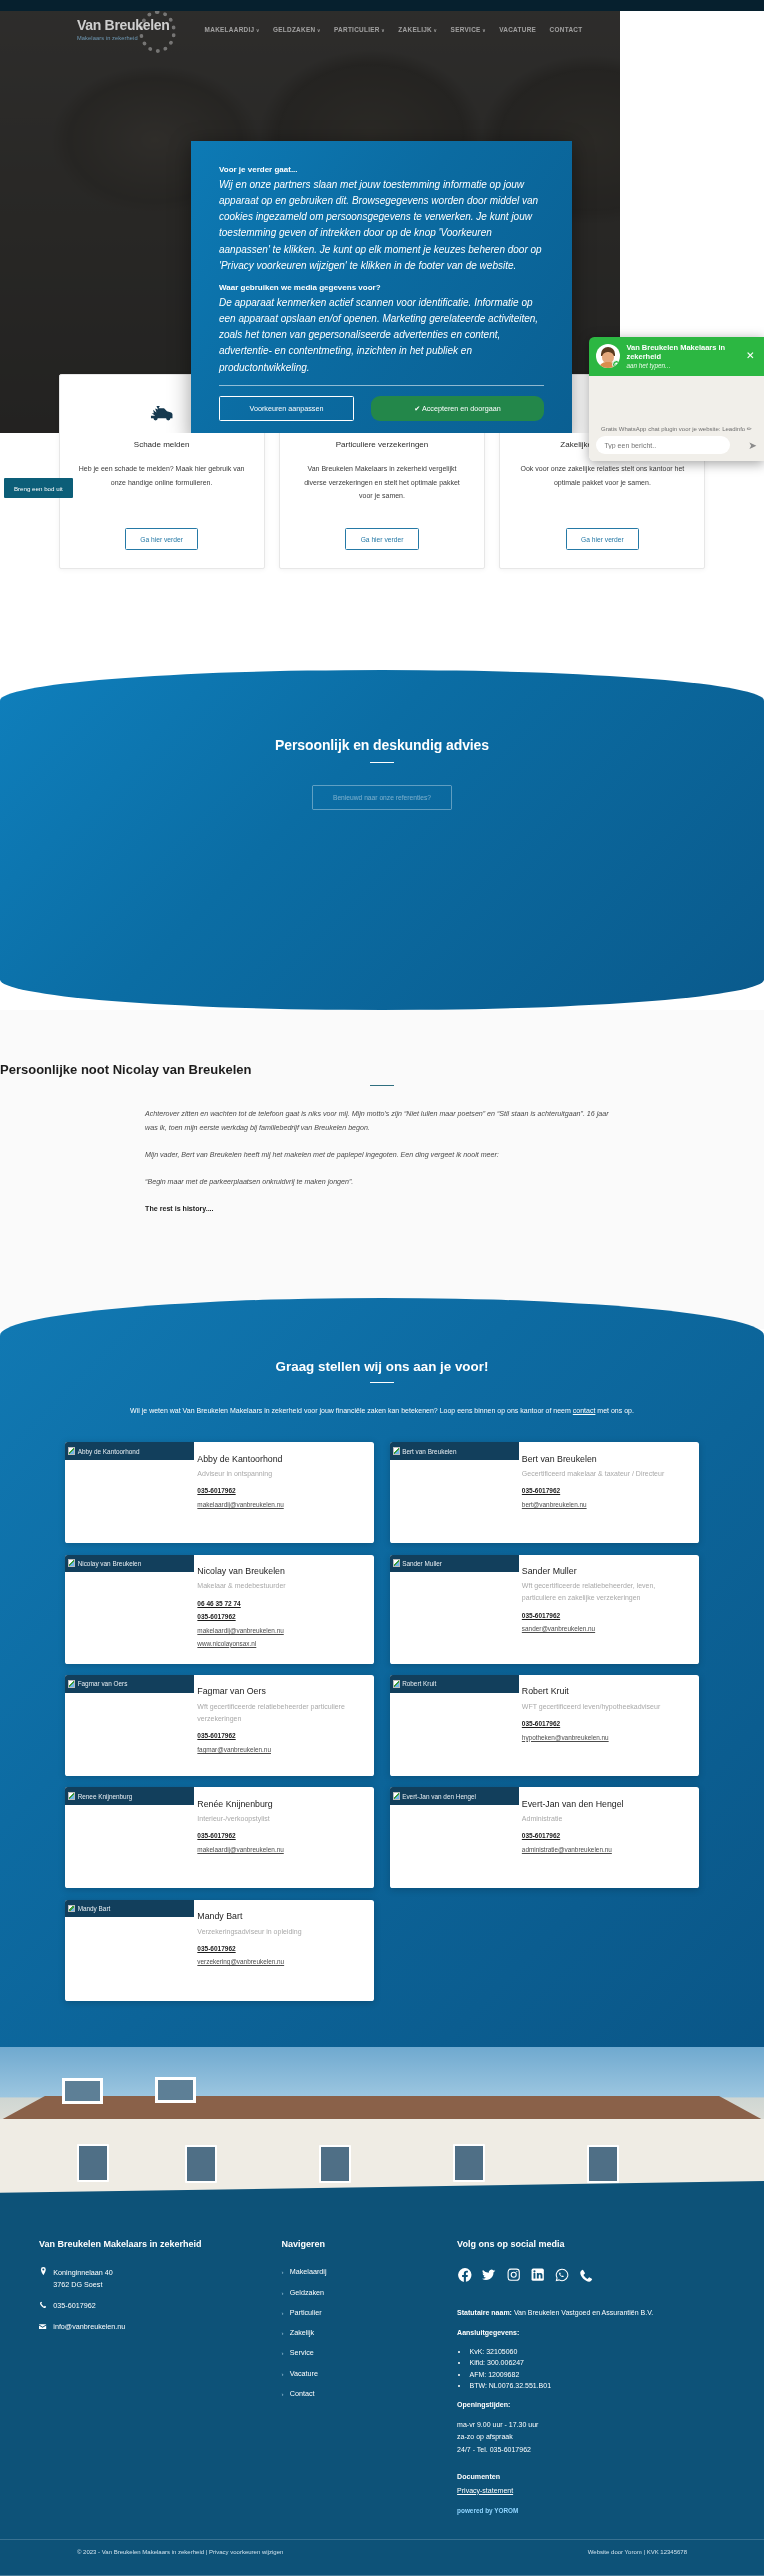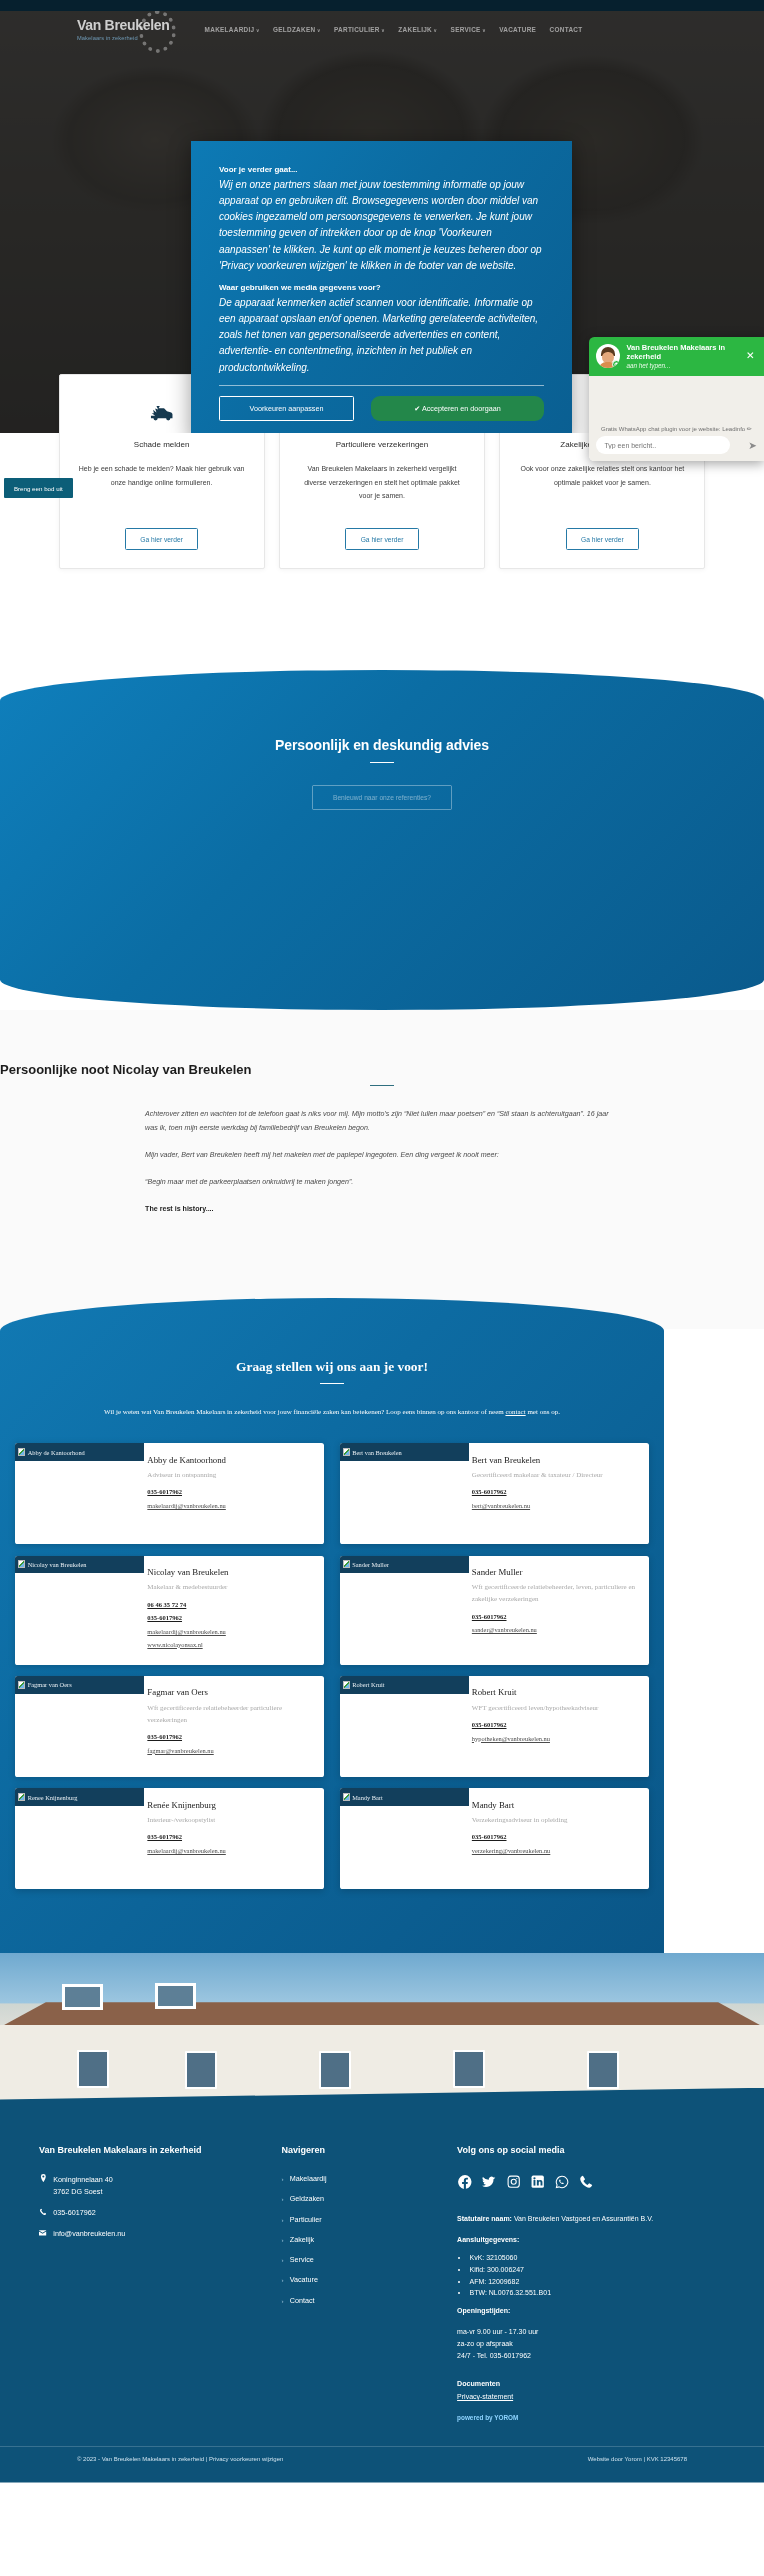--- a/index.html
+++ b/index.html
@@ -2,21 +2,21 @@
 <html lang="nl" style="font-size:8.2px"><head>
 <meta charset="utf-8">
 <title>Van Breukelen Makelaars in zekerheid</title>
 <style>
   *{box-sizing:border-box;margin:0;padding:0}
   html,body{width:764px;background:#fff;font-family:"Liberation Sans",sans-serif;}
   body{position:relative;overflow-x:hidden;}
 
   
   .topstrip{height:11.3px;background:#06202e;}
-  .hero{position:relative;width:764px;height:422px;overflow:hidden;background:#404040;}
+  .hero{position:relative;width:620px;height:422px;overflow:hidden;background:#404040;}
   .hero-photo{position:absolute;inset:0;
     background:
       radial-gradient(ellipse 144px 103px at 155px 129px, #5a5348 0%, #3b372f 60%, transparent 72%),
       radial-gradient(ellipse 155px 118px at 371px 124px, #4c4639 0%, #35312a 60%, transparent 72%),
       radial-gradient(ellipse 155px 118px at 592px 129px, #4c4639 0%, #35312a 60%, transparent 72%),
       linear-gradient(180deg,#55524d 0%,#434039 45%,#2f2d29 100%);
   }
   .hero-dark{position:absolute;inset:0;background:rgba(30,30,30,.72);}
   .hero-nav{position:relative;z-index:5;display:flex;align-items:center;padding:7.2px 0 0 77px;gap:15.5px;}
   .logo{width:108px;position:relative;}
@@ -86,23 +86,23 @@
     padding:8.2px 19.6px;font-size:6.7px;border-radius:1.5px;}
 
   
   .noot{width:764px;background:#fafafa;padding:52px 0 98px;}
   .noot h2{font-size:13px;color:#1d1d1d;font-weight:700;}
   .noot .rule2{width:24px;height:1.5px;background:#2f6f7f;margin:8.2px auto 21.6px;}
   .noot p{max-width:515px;margin:0 auto 13.4px;font-size:7.1px;line-height:1.95;color:#4a4a4a;font-style:italic;padding:0 20.6px;}
   .noot p.bold{font-style:normal;font-weight:700;color:#1d1d1d;}
 
   
-  .team{position:relative;width:664px;
+  .team{position:relative;width:764px;
     background:linear-gradient(135deg,#1179b3 0%,#0d6ba2 35%,#0a5687 100%);
-    border-radius:50% 50% 0 0 / 5% 5% 0 0;padding:61px 0 64px;margin-top:-31px;font-family:Liberation Serif, serif;}
+    border-radius:50% 50% 0 0 / 5% 5% 0 0;padding:61px 0 46px;margin-top:-31px;}
   .team h2{color:#fff;font-size:13.4px;font-weight:700;text-align:center;}
   .team .rule{margin:8.2px auto 20.6px;}
   .team .lede{color:#fff;font-size:7px;line-height:2.05;text-align:center;max-width:572px;margin:0 auto 24px;}
   .team .lede a{color:#fff;}
   .tgrid{display:grid;grid-template-columns:repeat(2,309px);gap:11.3px 15.5px;justify-content:center;}
   .tcard{position:relative;background:#fff;border-radius:2.6px;display:flex;min-height:101px;
     box-shadow:0 1.5px 7.2px rgba(0,0,0,.18);}
   .tphoto{flex:0 0 129px;position:relative;}
   .broken{position:absolute;left:0;top:0;width:129px;height:17.5px;background:#123f5c;border-radius:2.6px 0 0 0;
     display:flex;align-items:center;gap:2.6px;padding-left:3.1px;color:#e8eef2;font-size:6.4px;white-space:nowrap;overflow:hidden;}
@@ -372,20 +372,34 @@
        <h5>Renée Knijnenburg</h5>
        <div class="trole">Interieur-/verkoopstylist</div>
        <a class="tphone" href="#">035-6017962</a>
           <a class="tmail" href="#">makelaardij@vanbreukelen.nu</a>
      </div>
       </div>
       <div class="tcard">
         <div class="tphoto">
        <div class="broken">
          <span class="broken-ico"></span>
+            <span>Evert-Jan van den Hengel</span>
+       </div>
+     </div>
+     <div class="tinfo">
+       <h5>Evert-Jan van den Hengel</h5>
+       <div class="trole">Administratie</div>
+       <a class="tphone" href="#">035-6017962</a>
+          <a class="tmail" href="#">administratie@vanbreukelen.nu</a>
+     </div>
+      </div>
+      <div class="tcard">
+        <div class="tphoto">
+       <div class="broken">
+         <span class="broken-ico"></span>
             <span>Mandy Bart</span>
        </div>
      </div>
      <div class="tinfo">
        <h5>Mandy Bart</h5>
        <div class="trole">Verzekeringsadviseur in opleiding</div>
        <a class="tphone" href="#">035-6017962</a>
           <a class="tmail" href="#">verzekering@vanbreukelen.nu</a>
      </div>
       </div>

